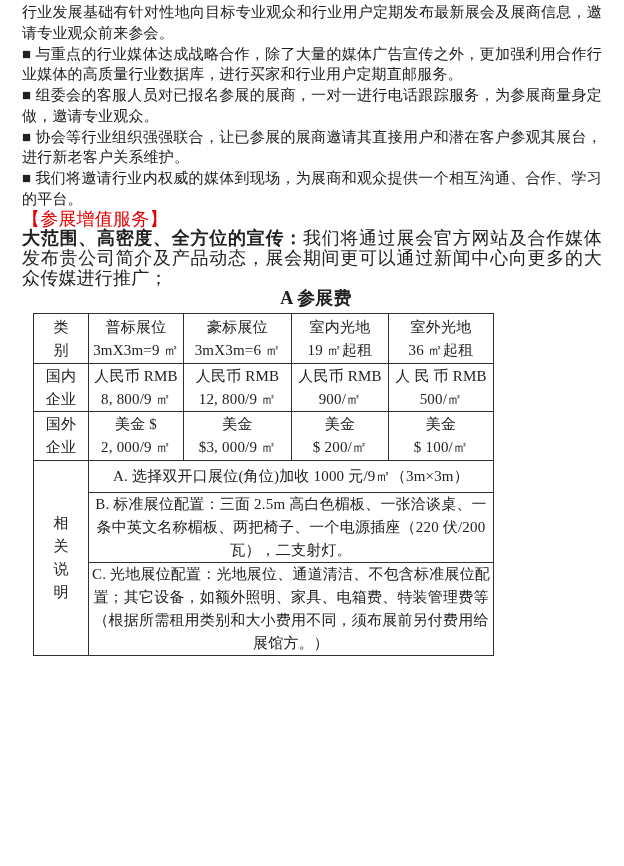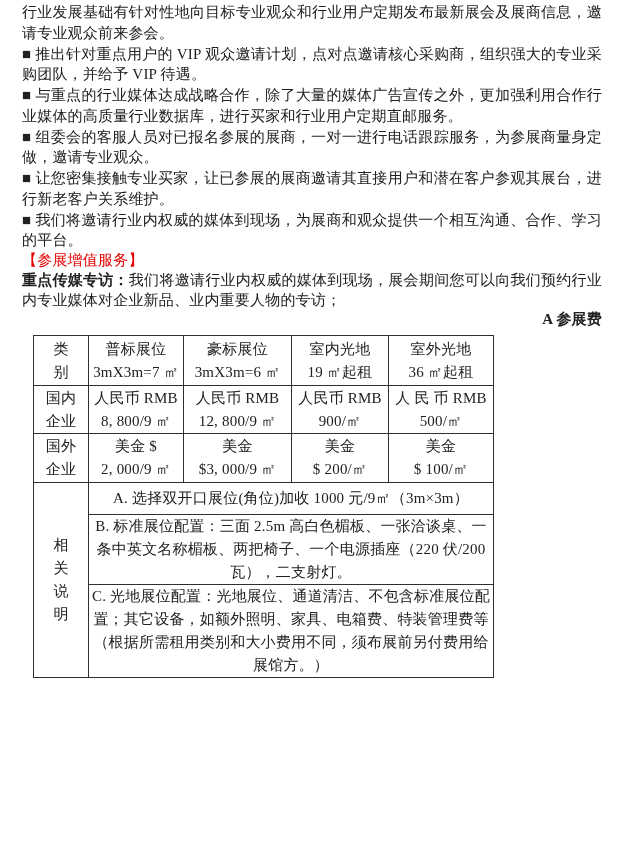--- a/index.html
+++ b/index.html
@@ -18,35 +18,35 @@
   .intro p {
     margin: 0;
     font-size: 15px;
     line-height: 20.75px;
     text-align: justify;
     letter-spacing: 0.2px;
   }
   
   .services p, .services h2, .fees h2, .fees h3 {
     margin: 0;
-    font-size: 15px;
+    font-size: 18px;
     line-height: 19.8px;
     text-align: justify;
     letter-spacing: 0.2px;
   }
   .red-heading {
     color: #e60000;
     font-weight: normal;
     text-align: left;
   }
   .svc-label { font-weight: 700; }
   .fees .sub {
     font-weight: 700;
     padding-left: 8px;
-    text-align: right;
+    text-align: center;
   }
   
   table.fee {
     border-collapse: collapse;
     table-layout: fixed;
     width: 460px;
     margin: 5px 0 0 11px;
   }
   table.fee th, table.fee td {
     border: 1px solid #2f2f2f;
@@ -76,49 +76,48 @@
     padding: 1px 5px 1px 7px;
   }
 </style>
 </head>
 <body>
 
 <div class="page">
 
   <section class="intro">
     <p>行业发展基础有针对性地向目标专业观众和行业用户定期发布最新展会及展商信息，邀请专业观众前来参会。</p>
-    <p>■ 推出针对重点用户的 VIP 观众邀请计划，点对点邀请核心采购商，组织强大的专业采购团队，并给予 VIP 待遇。</p>
     <p>■ 与重点的行业媒体达成战略合作，除了大量的媒体广告宣传之外，更加强利用合作行业媒体的高质量行业数据库，进行买家和行业用户定期直邮服务。</p>
     <p>■ 组委会的客服人员对已报名参展的展商，一对一进行电话跟踪服务，为参展商量身定做，邀请专业观众。</p>
-    <p>■ 让您密集接触专业买家，让已参展的展商邀请其直接用户和潜在客户参观其展台，进行新老客户关系维护。</p>
+    <p>■ 协会等行业组织强强联合，让已参展的展商邀请其直接用户和潜在客户参观其展台，进行新老客户关系维护。</p>
     <p>■ 我们将邀请行业内权威的媒体到现场，为展商和观众提供一个相互沟通、合作、学习的平台。</p>
   </section>
 
   <section class="services">
     <h2 class="red-heading">【参展增值服务】</h2>
-    <p><strong class="svc-label">重点传媒专访：</strong><span>我们将邀请行业内权威的媒体到现场，展会期间您可以向我们预约行业内专业媒体对企业新品、业内重要人物的专访；</span></p>
+    <p><strong class="svc-label">大范围、高密度、全方位的宣传：</strong><span>我们将通过展会官方网站及合作媒体发布贵公司简介及产品动态，展会期间更可以通过新闻中心向更多的大众传媒进行推广；</span></p>
   </section>
 
   <section class="fees">
     <h3 class="sub">A 参展费</h3>
 
     <table class="fee">
       <colgroup>
         <col style="width:55px">
         <col style="width:95px">
         <col style="width:108px">
         <col style="width:97px">
         <col style="width:105px">
       </colgroup>
       <tbody>
         <tr class="r-head">
           <th class="pre">类
 别</th>
           <th class="pre">普标展位
-3mX3m=7 ㎡</th>
+3mX3m=9 ㎡</th>
           <th class="pre">豪标展位
 3mX3m=6 ㎡</th>
           <th class="pre">室内光地
 19 ㎡起租</th>
           <th class="pre">室外光地
 36 ㎡起租</th>
         </tr>
         <tr class="r-dom">
           <td class="pre">国内
 企业</td>

